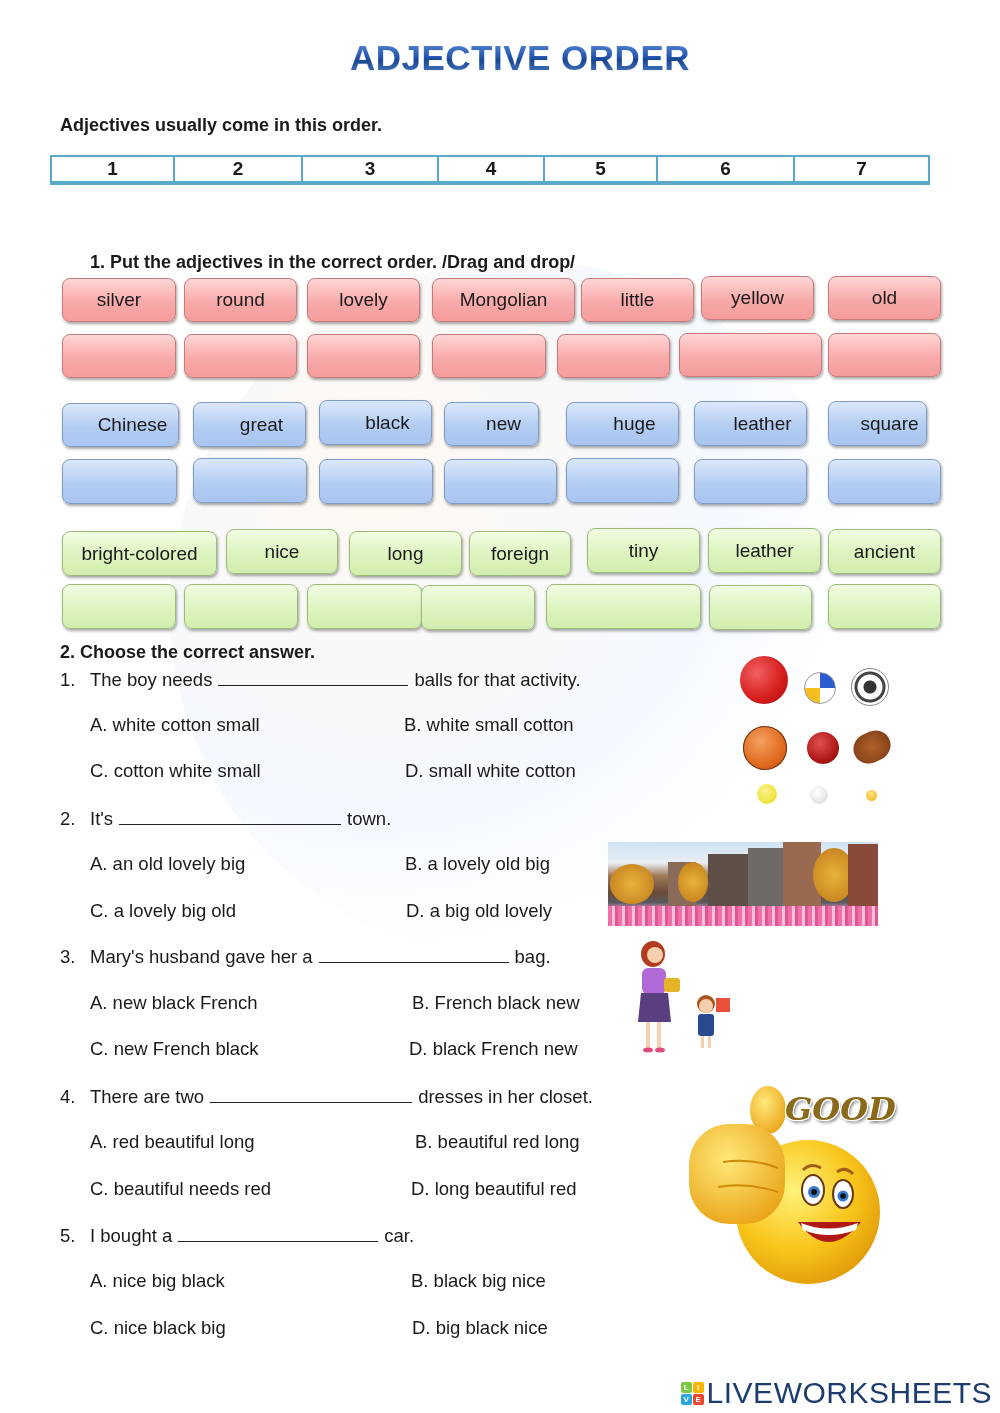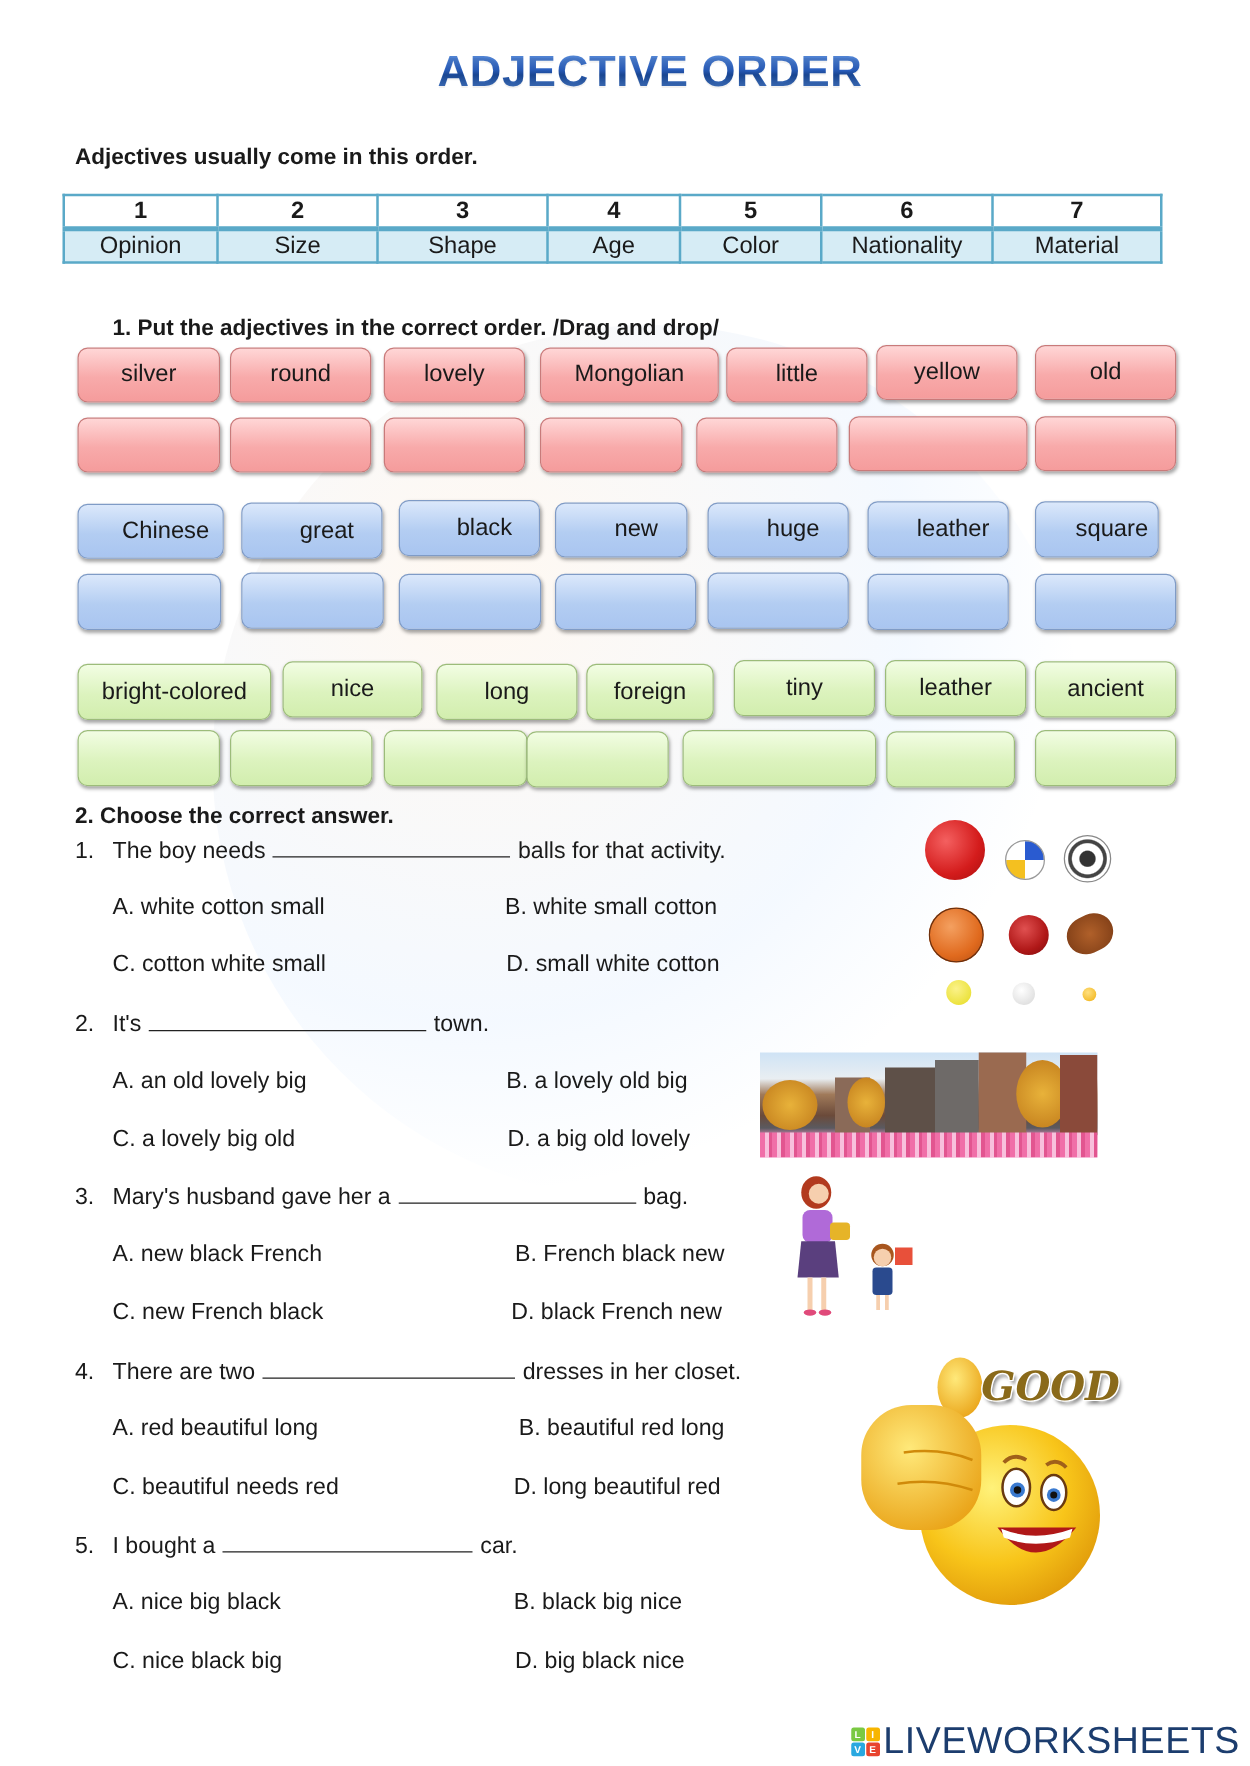--- a/index.html
+++ b/index.html
@@ -74,29 +74,20 @@
   <tbody>
       <tr class="nums">
     <td style="width:123px">1</td>
     <td style="width:128px">2</td>
     <td style="width:136px">3</td>
     <td style="width:106px">4</td>
     <td style="width:113px">5</td>
     <td style="width:137px">6</td>
     <td>7</td>
   </tr>
-  <tr class="cats">
-    <td>Opinion</td>
-    <td>Size</td>
-    <td>Shape</td>
-    <td>Age</td>
-    <td>Color</td>
-    <td>Nationality</td>
-    <td>Material</td>
-  </tr>
 </tbody>
   </table>
 
 <div class="sec1">1.  Put the adjectives in the correct order. /Drag and drop/</div>
 
 <div class="tile red" style="left:62px;top:278px;width:114px;height:44px">silver</div>
 <div class="tile red" style="left:184px;top:278px;width:113px;height:44px">round</div>
 <div class="tile red" style="left:307px;top:278px;width:113px;height:44px">lovely</div>
 <div class="tile red" style="left:432px;top:278px;width:143px;height:44px">Mongolian</div>
 <div class="tile red" style="left:581px;top:278px;width:113px;height:44px">little</div>
@@ -107,21 +98,21 @@
 <div class="tile red" style="left:184px;top:334px;width:113px;height:44px"></div>
 <div class="tile red" style="left:307px;top:334px;width:113px;height:44px"></div>
 <div class="tile red" style="left:432px;top:334px;width:114px;height:44px"></div>
 <div class="tile red" style="left:557px;top:334px;width:113px;height:44px"></div>
 <div class="tile red" style="left:679px;top:333px;width:143px;height:44px"></div>
 <div class="tile red" style="left:828px;top:333px;width:113px;height:44px"></div>
 
 <div class="tile blue" style="left:62px;top:403px;width:117px;height:44px">Chinese</div>
 <div class="tile blue" style="left:193px;top:402px;width:113px;height:45px">great</div>
 <div class="tile blue" style="left:319px;top:400px;width:113px;height:45px">black</div>
-<div class="tile blue" style="left:444px;top:402px;width:106px;height:44px">new</div>
+<div class="tile blue" style="left:444px;top:402px;width:95px;height:44px">new</div>
 <div class="tile blue" style="left:566px;top:402px;width:113px;height:44px">huge</div>
 <div class="tile blue" style="left:694px;top:401px;width:113px;height:45px">leather</div>
 <div class="tile blue" style="left:828px;top:401px;width:99px;height:45px">square</div>
 
 <div class="tile blue" style="left:62px;top:459px;width:115px;height:45px"></div>
 <div class="tile blue" style="left:193px;top:458px;width:114px;height:45px"></div>
 <div class="tile blue" style="left:319px;top:459px;width:114px;height:45px"></div>
 <div class="tile blue" style="left:444px;top:459px;width:113px;height:45px"></div>
 <div class="tile blue" style="left:566px;top:458px;width:113px;height:45px"></div>
 <div class="tile blue" style="left:694px;top:459px;width:113px;height:45px"></div>

